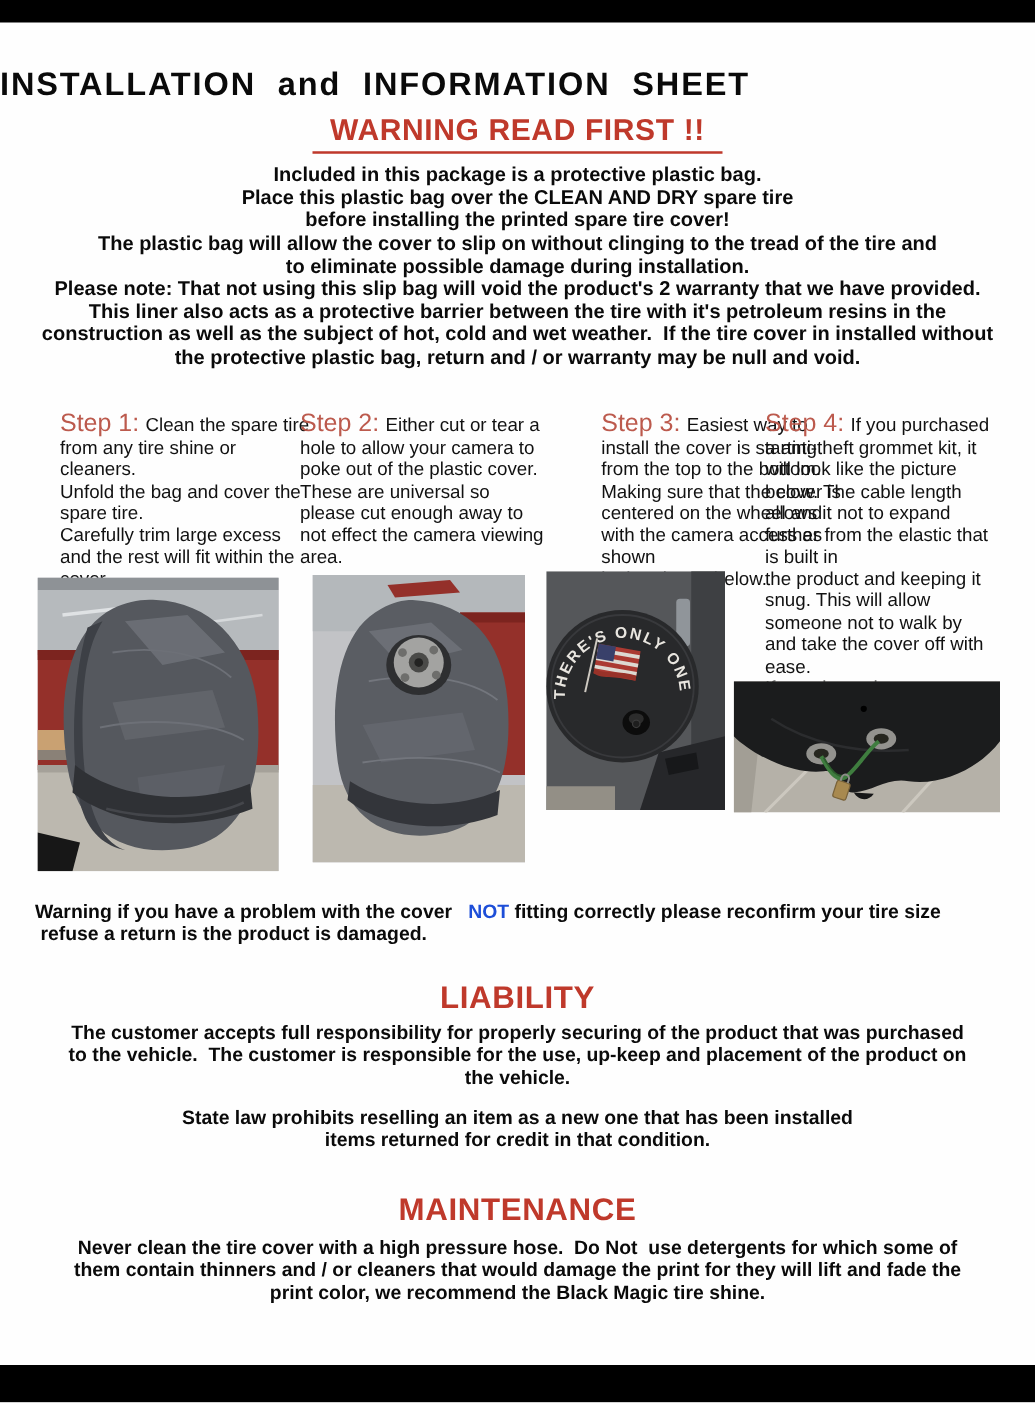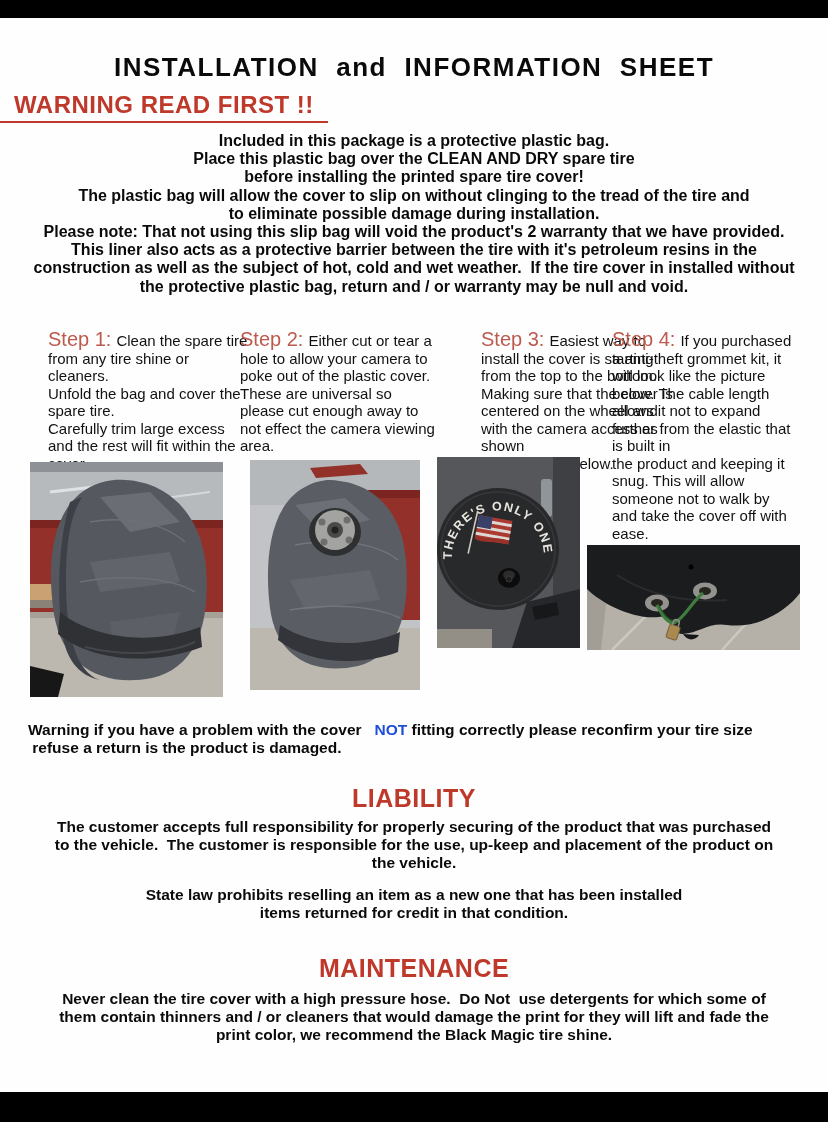--- a/index.html
+++ b/index.html
@@ -6,24 +6,24 @@
   #sheet{
     position:relative;width:828px;height:1122px;margin:0 auto;
     background:#fefefe;overflow:hidden;
     font-family:"Liberation Sans",sans-serif;color:#0a0a0a;
   }
   .bar{position:absolute;left:0;width:828px;background:#000;}
   .bar.top{top:0;height:18px;}
   .bar.bottom{top:1092px;height:30px;}
 
   .doc-title{
-    position:absolute;top:52px;left:0;width:828px;text-align:center;
+    position:absolute;top:52px;left:0;width:828px;text-align:left;
     font-size:26px;font-weight:bold;letter-spacing:1.5px;white-space:pre;
   }
-  .warning-heading-wrap{position:absolute;top:91px;left:0;width:828px;}
+  .warning-heading-wrap{position:absolute;top:91px;left:0;width:828px;text-align:center;}
   .warning-heading{
     display:inline-block;color:#bf392b;font-size:24px;font-weight:bold;
     letter-spacing:.5px;border-bottom:2px solid #bf392b;padding:0 14px 2px 14px;white-space:pre;
   }
   .intro{position:absolute;top:132px;left:14px;width:800px;}
   .intro .line{
     text-align:center;font-size:16px;font-weight:bold;line-height:18.2px;white-space:pre;
   }
 
   .step{position:absolute;top:331px;font-size:15px;line-height:17.5px;color:#111;}

